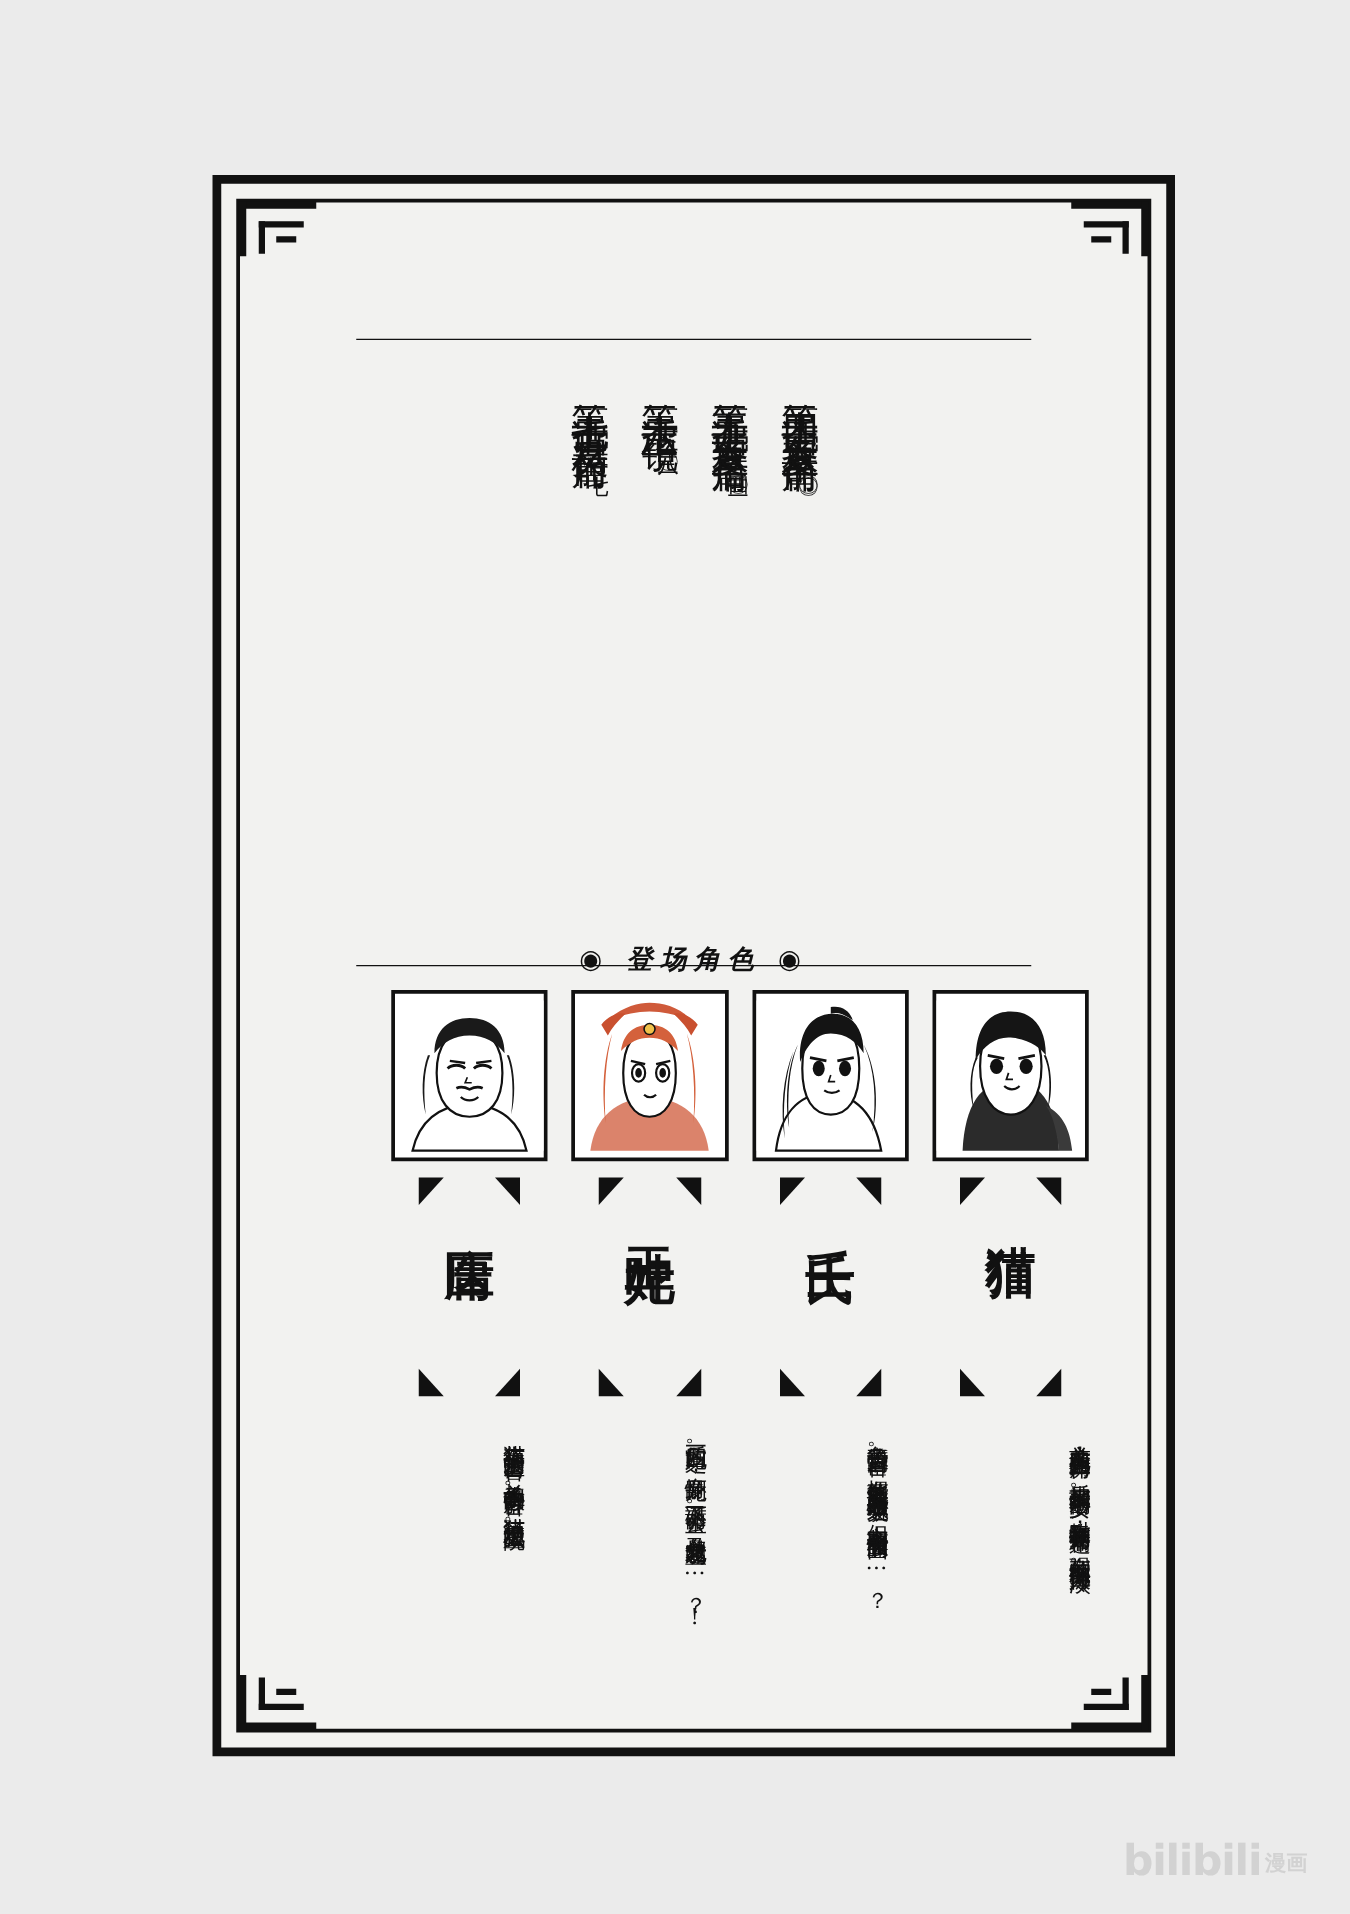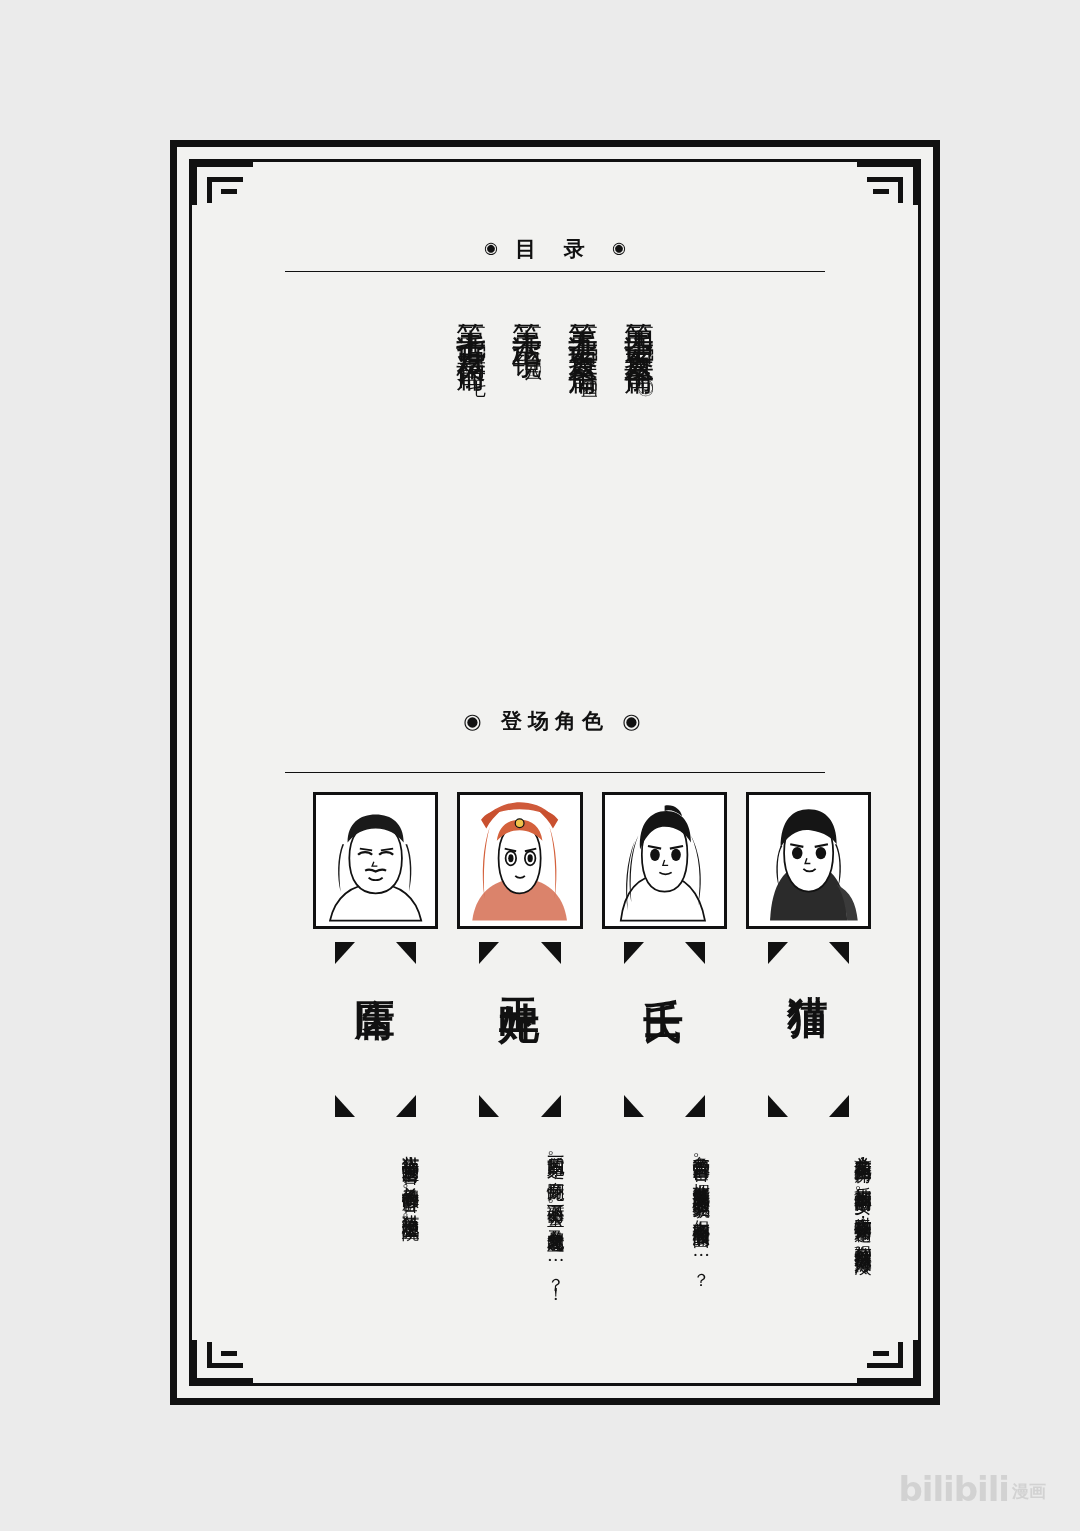--- a/index.html
+++ b/index.html
@@ -116,26 +116,27 @@
     margin-top: 18px;
     writing-mode: vertical-rl;
     text-orientation: upright;
   }
 
   
   .cast-head {
     position: absolute;
     left: 68px;
     right: 68px;
-    top: 520px;
+    top: 566px;
     text-align: center;
     font-size: 21px;
     letter-spacing: 6px;
     font-weight: bold;
     color: #111;
+    font-style: italic;
   }
   .cast-rule {
     position: absolute;
     left: 68px;
     right: 68px;
     top: 585px;
     border-top: 1.5px solid #111;
   }
 
   
@@ -271,25 +272,20 @@
   <div class="corner" style="right:14px;bottom:14px;">
     <div class="bar" style="right:0;bottom:0;width:62px;height:6px;"></div>
     <div class="bar" style="right:0;bottom:0;width:6px;height:44px;"></div>
     <div class="bar" style="right:16px;bottom:16px;width:36px;height:5px;"></div>
     <div class="bar" style="right:16px;bottom:16px;width:5px;height:26px;"></div>
     <div class="bar" style="right:30px;bottom:28px;width:16px;height:5px;"></div>
   </div>
 
   <div class="content">
 
-    <div class="toc-head">
-      <span class="dot">◉</span>
-      <span>目 录</span>
-      <span class="dot">◉</span>
-    </div>
     <div class="toc-rule"></div>
 
     <div class="toc-list">
       <div class="toc-entry">
         <span class="chap">第三十四话</span>
         <span class="title">冬人夏草［前篇］</span>
         <span class="pg">〇〇一</span>
       </div>
       <div class="toc-entry">
         <span class="chap">第三十五话</span>

